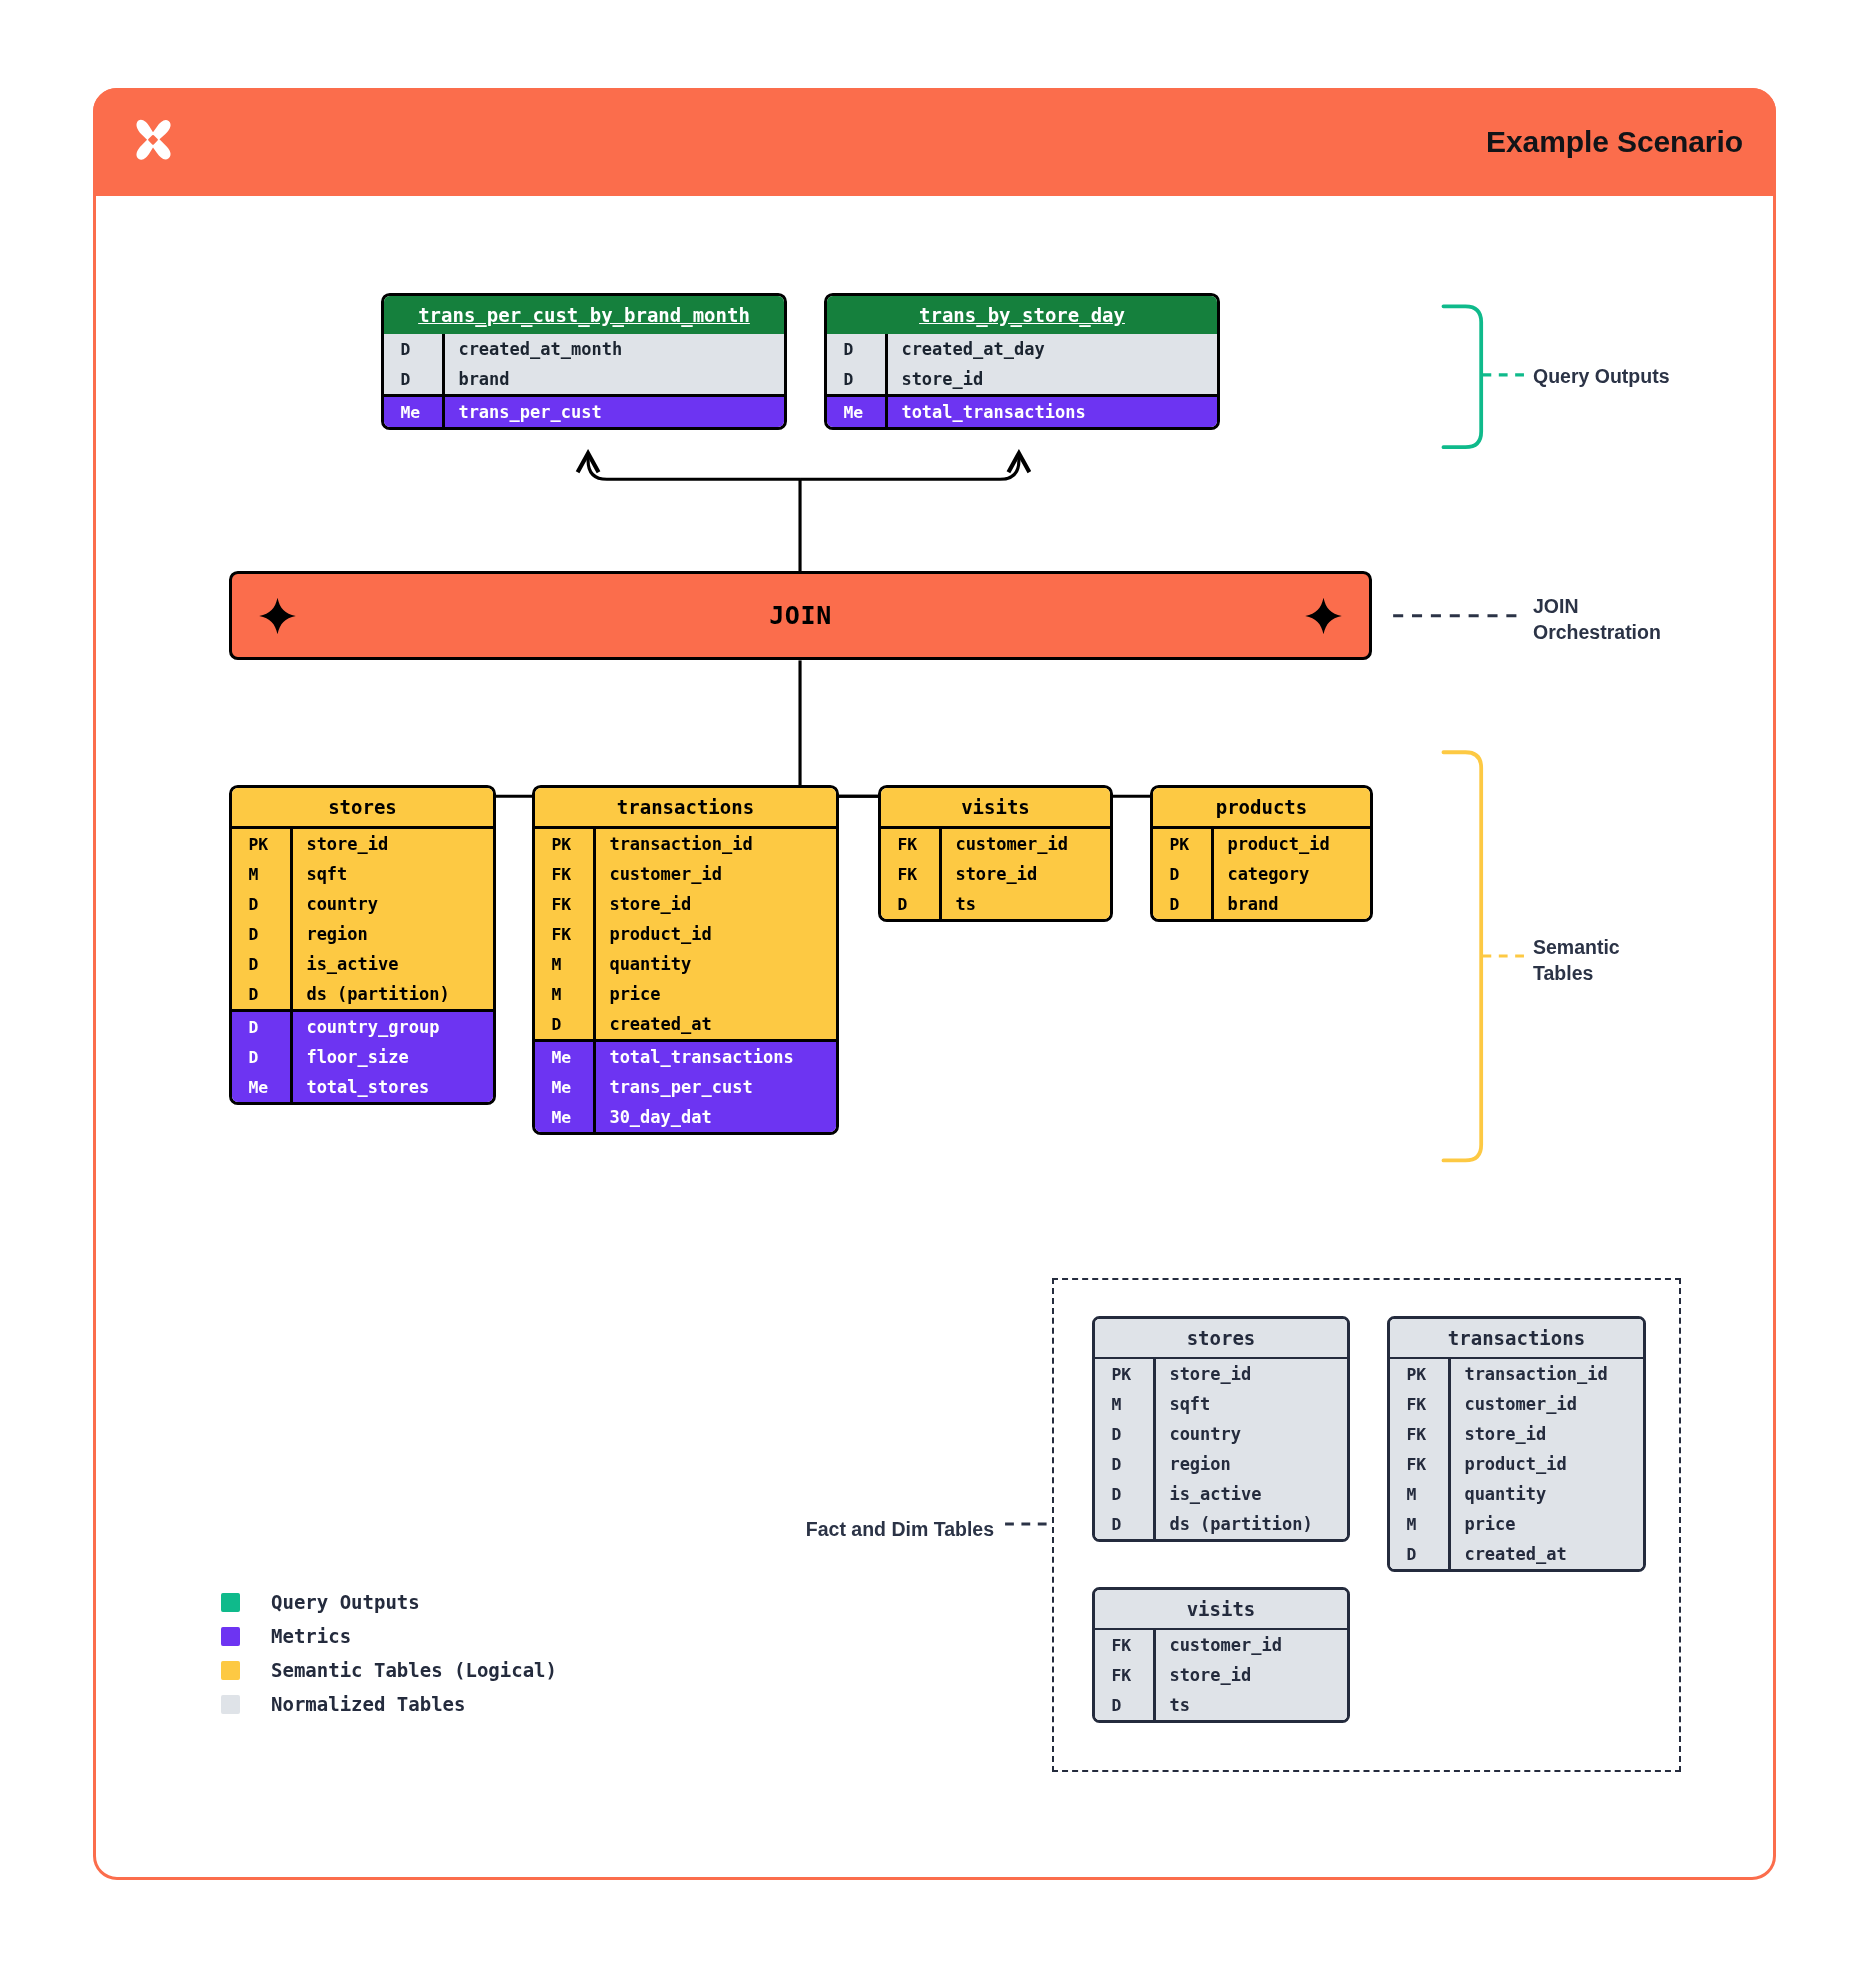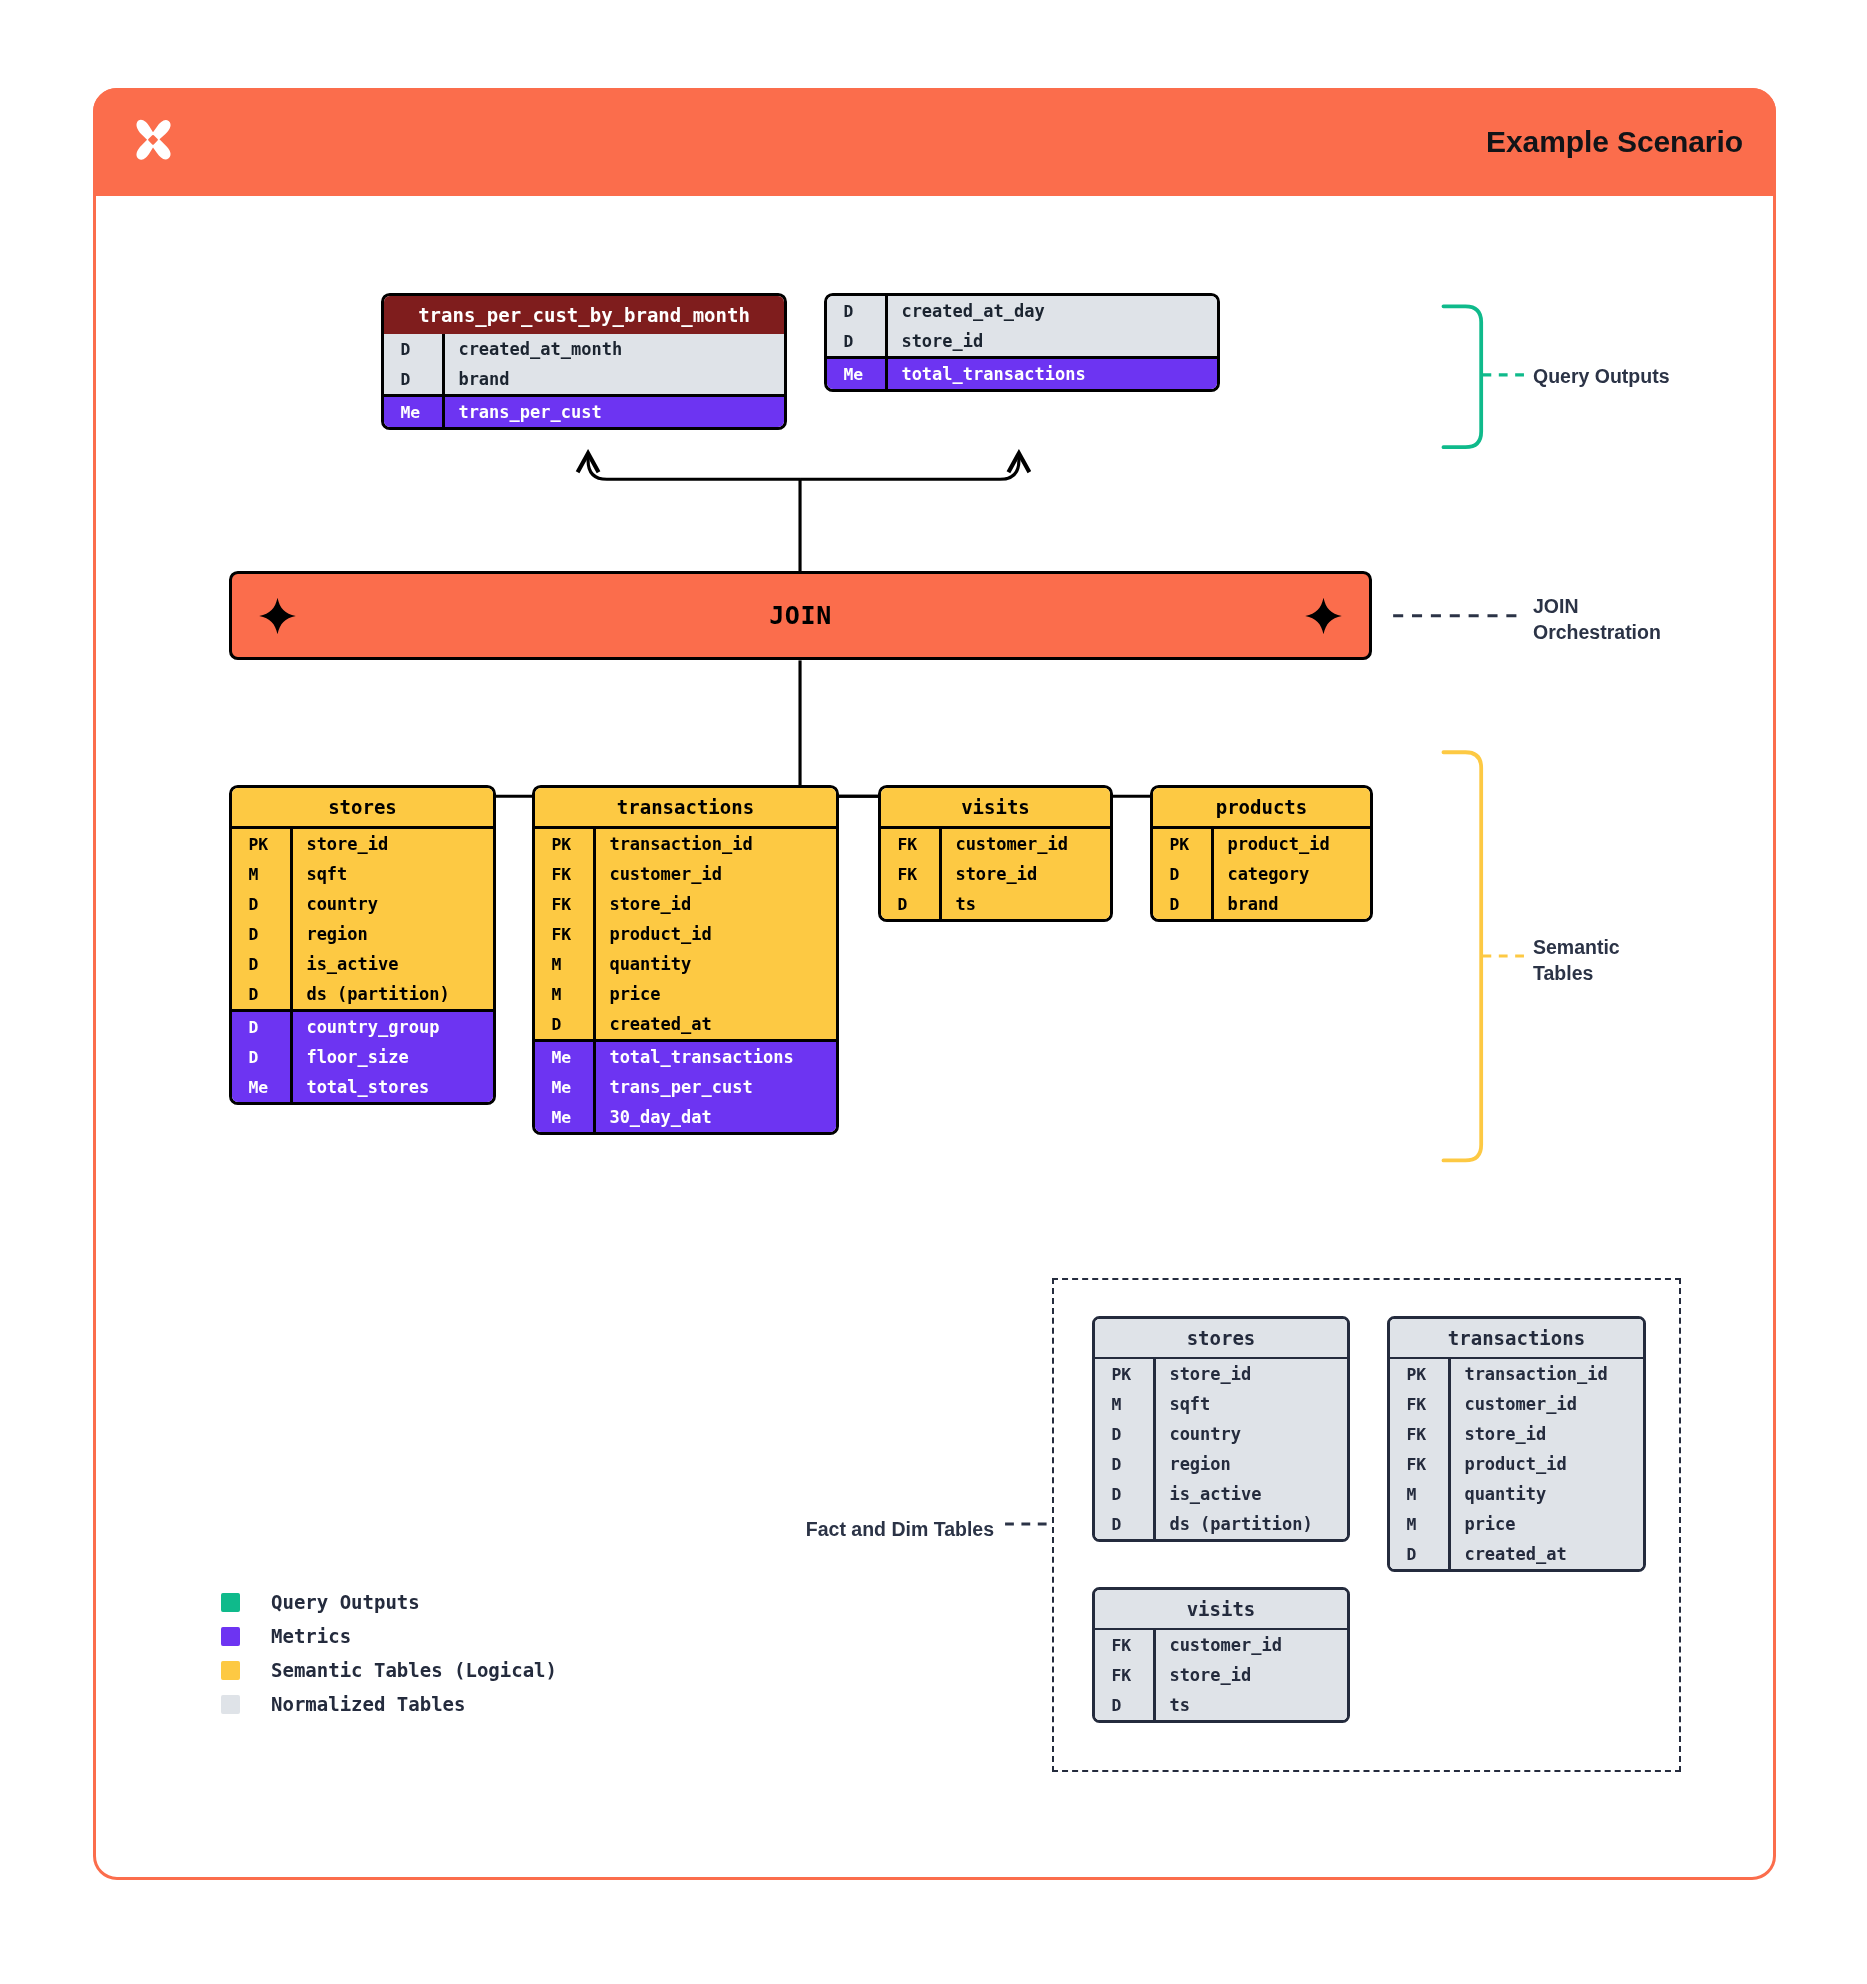--- a/index.html
+++ b/index.html
@@ -67,21 +67,21 @@
     font-weight: 700; font-size: 17px;
     padding-left: 16.4px;
   }
   .ebody { position: relative; }
   .ebody .divider {
     position: absolute; left: 58px; top: 0; bottom: 0;
     width: 2.5px; background: #000;
   }
 
   
-  .q .ehead { background: #7f1d1d; color: #ffffff; }
+  .q .ehead { background: #15803d; color: #ffffff; text-decoration: underline; }
   .q .sec-dim { background: #dfe3e8; }
   .q .sec-dim .k, .q .sec-dim .v { color: #1b2430; }
   .q .sec-met { background: #6d34f2; border-top: 3.1px solid #000; }
   .q .sec-met .k, .q .sec-met .v { color: #ffffff; }
   .q .ebody .divider { background: #000; }
 
   
   .s { border-color: #000; }
   .s .ehead { background: #fdc943; color: #000; border-bottom: 3.1px solid #000; }
   .s .sec-dim { background: #fdc943; }
@@ -222,20 +222,21 @@
       <div class="sec-met">
         <div class="erow">
           <span class="k">Me</span>
           <span class="v">trans_per_cust</span>
         </div>
       </div>
     </div>
   </div>
 
   <div class="entity q" style="left:824px; top:293px; width:396px;">
+    <div class="ehead">trans_by_store_day</div>
     <div class="ebody">
       <div class="divider"></div>
       <div class="sec-dim">
         <div class="erow">
           <span class="k">D</span>
           <span class="v">created_at_day</span>
         </div>
         <div class="erow">
           <span class="k">D</span>
           <span class="v">store_id</span>

